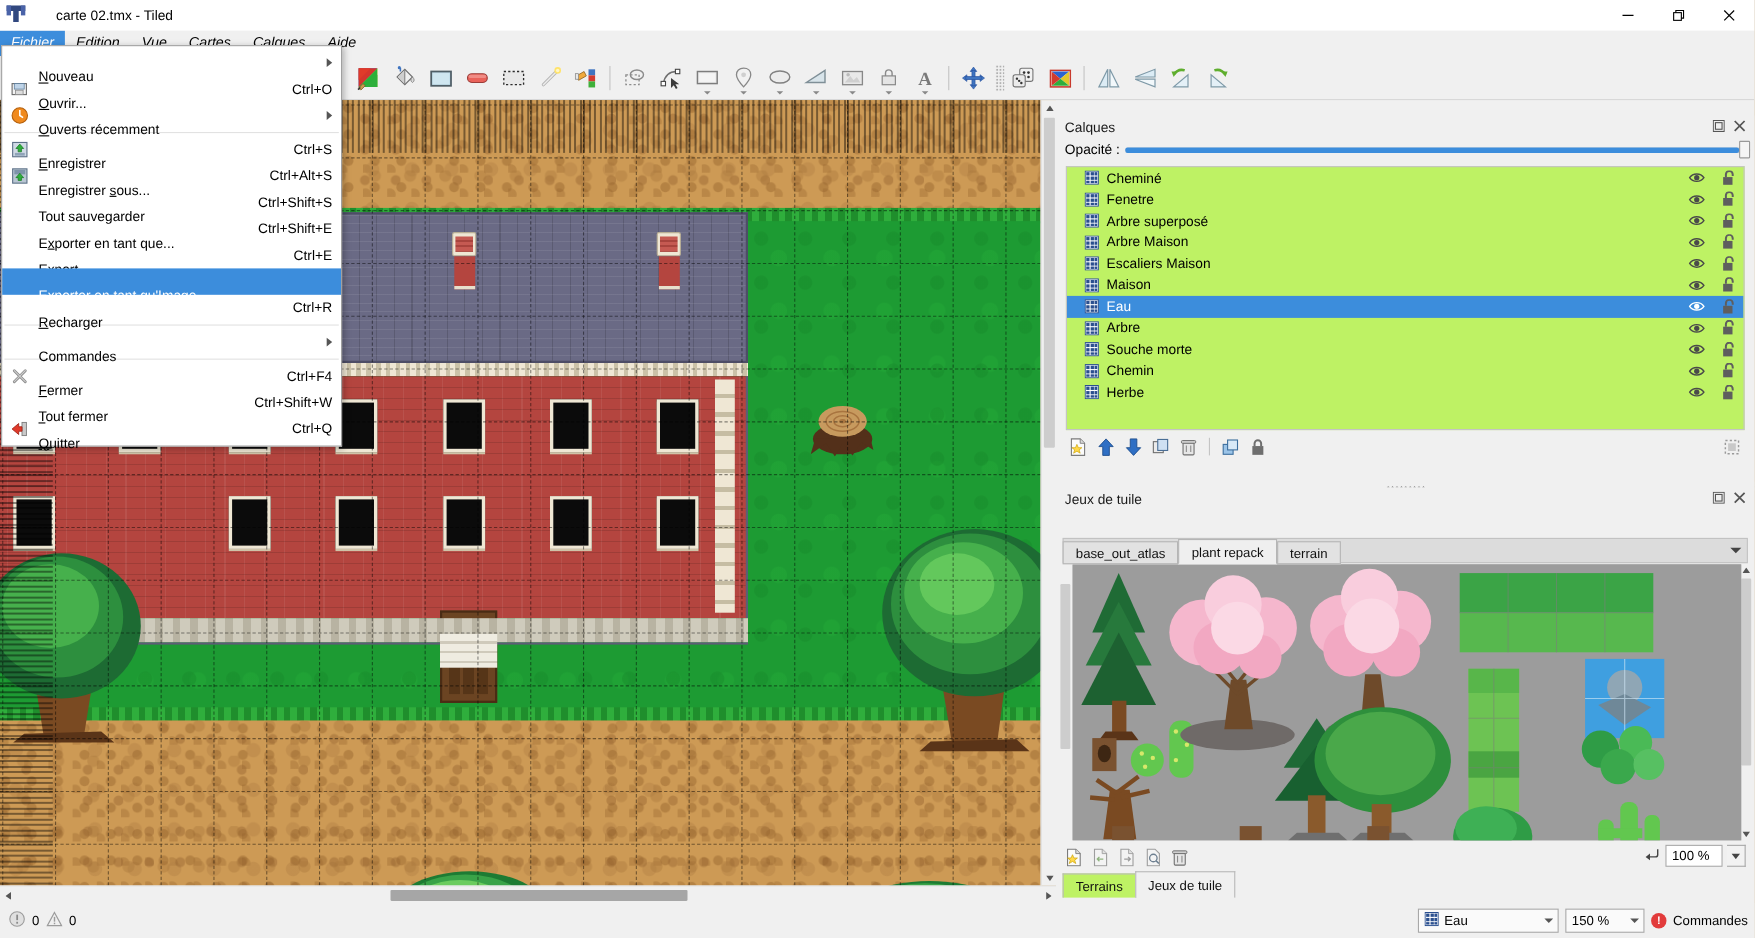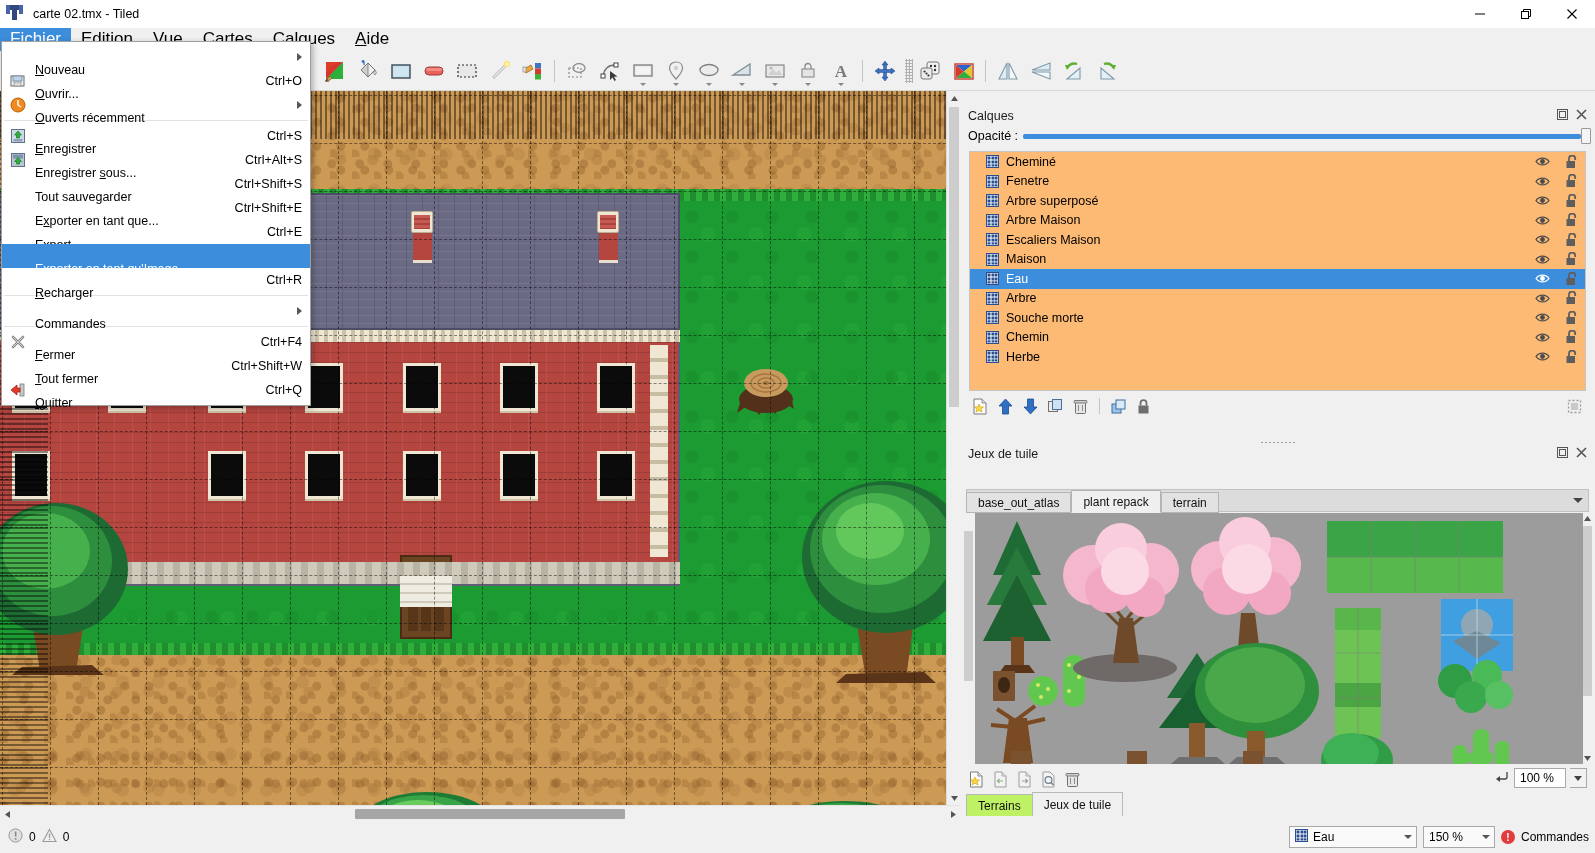--- a/index.html
+++ b/index.html
@@ -18,32 +18,32 @@
     position: absolute; top: 0; left: 0; width: 1595px; height: 28px;
     background: #ffffff; display: flex; align-items: center;
   }
   .titlebar .tl-icon { margin-left: 6px; width: 18px; height: 18px; position: relative; }
   .tiled-logo { position: relative; width: 17px; height: 16px; }
   .tiled-logo i { position: absolute; display:block; background: #31487f; }
   .tl-a { left:0; top:0; width:17px; height:5px; }
   .tl-b { left:6px; top:5px; width:5px; height:10px; }
   .tl-c { left:0px; top:0px; width:4px; height:9px; background:#4a63a8 !important;}
   .tl-d { left:13px; top:0px; width:4px; height:9px; background:#4a63a8 !important;}
-  .titlebar .tl-text { margin-left: 9px; font-size: 12.5px; color: #000; }
+  .titlebar .tl-text { margin-left: 27px; font-size: 12.5px; color: #000; }
   .win-btns { position: absolute; right: 0; top: 0; height: 28px; display: flex; }
   .win-btn { width: 46px; height: 28px; display:flex; align-items:center; justify-content:center;
              color:#000; font-size: 13px; }
   .win-btn svg { display:block; }
 
   
   .menubar {
     position: absolute; top: 28px; left: 0; width: 1595px; height: 23px;
     background: #f0f0f0; display: flex; align-items: center; padding-left: 0px;
   }
-  .menu-item { padding: 3px 10px 4px 10px; font-size: 17px; color:#000; line-height:16px;}
+  .menu-item { padding: 3px 10px 4px 10px; font-size: 13px; color:#000; line-height:16px;font-style:italic;}
   .menu-item.active { background: #3c8ddc; color: #fff; }
   .menu-item u { text-decoration: underline; }
 
   
   .toolbar {
     position: absolute; top: 51px; left: 0; width: 1595px; height: 40px;
     background: #f0f0f0; border-bottom: 1px solid #d8d8d8;
     display:flex; align-items:center;
   }
   .tb-btn { width: 33px; height: 34px; display:flex; align-items:center; justify-content:center; position:relative;}
@@ -132,21 +132,21 @@
   .dock { position:absolute; background:#f0f0f0; }
   .dock-title { height:21px; display:flex; align-items:center; padding-left:8px; font-size:12.5px; color:#1a1a1a;}
   .dock-title .dt-btns { margin-left:auto; display:flex; gap:8px; padding-right:8px;}
   .layers-dock { top:105px; left:960px; width:635px; height:337px; }
   .opacity-row { height:20px; display:flex; align-items:center; padding-left:8px; padding-right:4px; }
   .opacity-label { font-size:12.5px; margin-right:5px; }
   .slider { position:relative; flex:1; height:16px; display:flex; align-items:center;}
   .slider .track { position:absolute; left:0; right:0; height:5px; background:#d2d2d2; border-radius:2px;}
   .slider .fill { position:absolute; left:0; height:5px; background:#3c8ddc; border-radius:2px;}
   .slider .handle { position:absolute; width:10px; height:16px; background:#f5f5f5; border:1px solid #999; border-radius:1px;}
-  .layers-list { position:absolute; top:46px; left:9px; width:617px; height:240px; background:#fdba74; border:1px solid #c4c4c4; overflow:hidden;}
+  .layers-list { position:absolute; top:46px; left:9px; width:617px; height:240px; background:#bef264; border:1px solid #c4c4c4; overflow:hidden;}
   .layer-row { height:19.5px; display:flex; align-items:center; padding-left:16px; position:relative; font-size:12.5px; }
   .layer-row.sel { background:#3c8ddc; color:#fff; }
   .tl-ico { width:13px; height:13px; margin-right:7px; flex:none; }
   .layer-right { position:absolute; right:0; top:0; height:19.5px; display:flex; align-items:center; gap:0px;}
   .eye { width:34px; display:flex; align-items:center; justify-content:center;}
   .lock { width:26px; display:flex; align-items:center; justify-content:center;}
   .layers-toolbar { position:absolute; top:290px; left:10px; width:615px; height:22px; display:flex; align-items:center; gap:4px;}
   .lt-btn { width:21px; height:21px; display:flex; align-items:center; justify-content:center;}
   .lt-sep { width:1px; height:16px; background:#c4c4c4; margin:0 4px;}
   .tabs { position:absolute; height:24px; display:flex; align-items:flex-end; }

